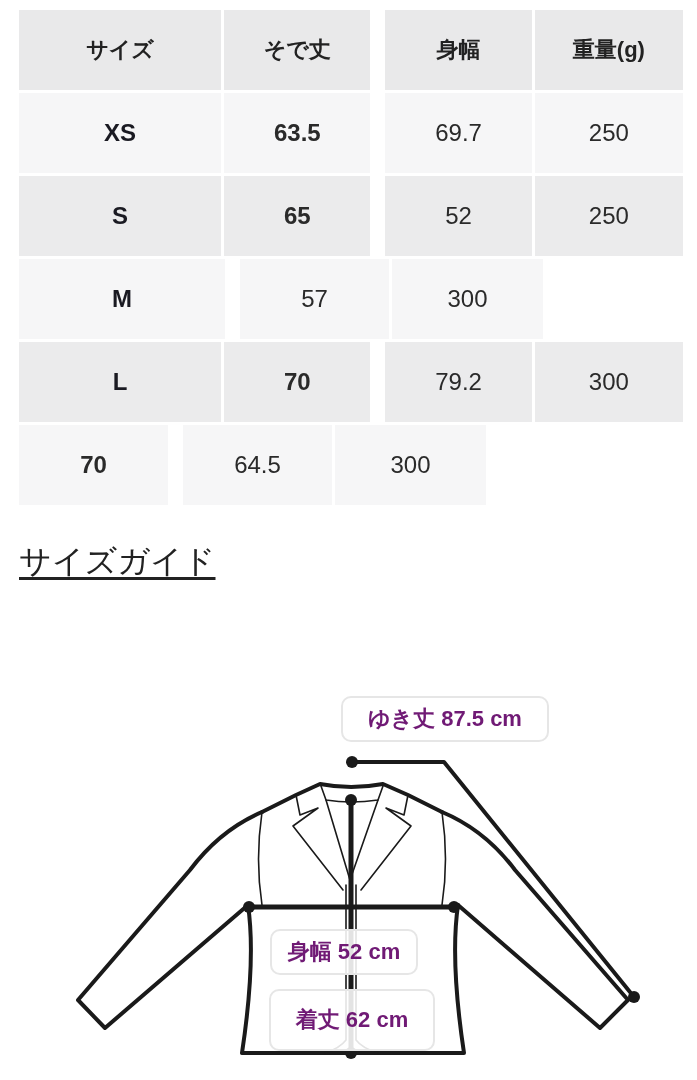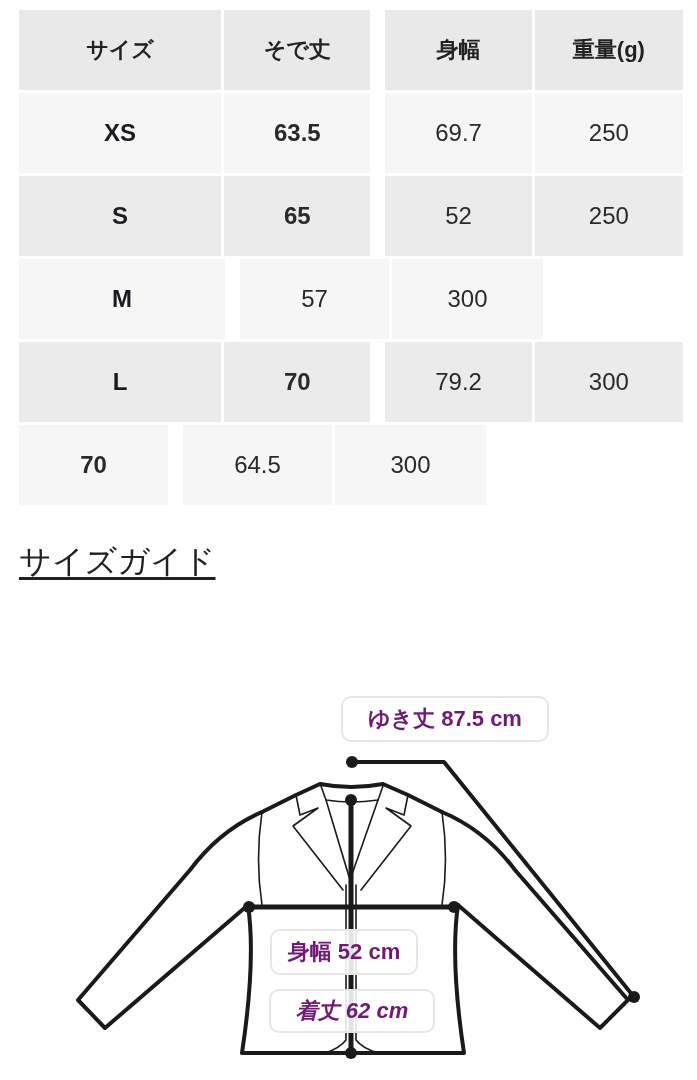--- a/index.html
+++ b/index.html
@@ -97,14 +97,14 @@
     <circle cx="249" cy="907" r="6" fill="#1a1a1a" stroke="none"></circle>
     <circle cx="454" cy="907" r="6" fill="#1a1a1a" stroke="none"></circle>
 
     <path d="M 352 762 L 444 762 L 634 997" stroke-width="4"></path>
     <circle cx="352" cy="762" r="6" fill="#1a1a1a" stroke="none"></circle>
     <circle cx="634" cy="997" r="6" fill="#1a1a1a" stroke="none"></circle>
   </svg>
 
   <div class="label" style="left:341px; top:16px; width:208px; height:46px;">ゆき丈 87.5 cm</div>
   <div class="label" style="left:270px; top:205px; width:148px; height:46px;margin-top:44px;">身幅 52 cm</div>
-  <div class="label" style="left:269px; top:309px; width:166px; height:44px;font-style:italic;">着丈 62 cm</div>
+  <div class="label" style="left:269px; top:309px; width:166px; height:62px;">着丈 62 cm</div>
 </div>
 
 </body></html>

